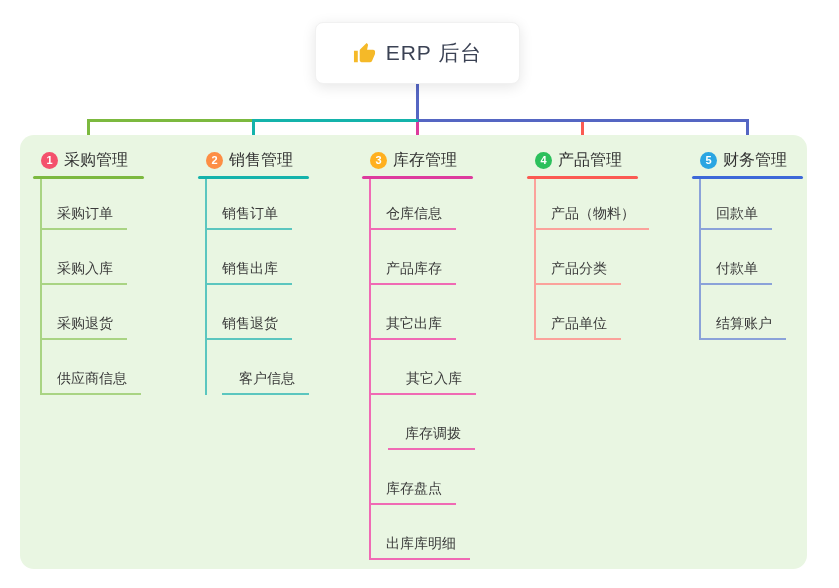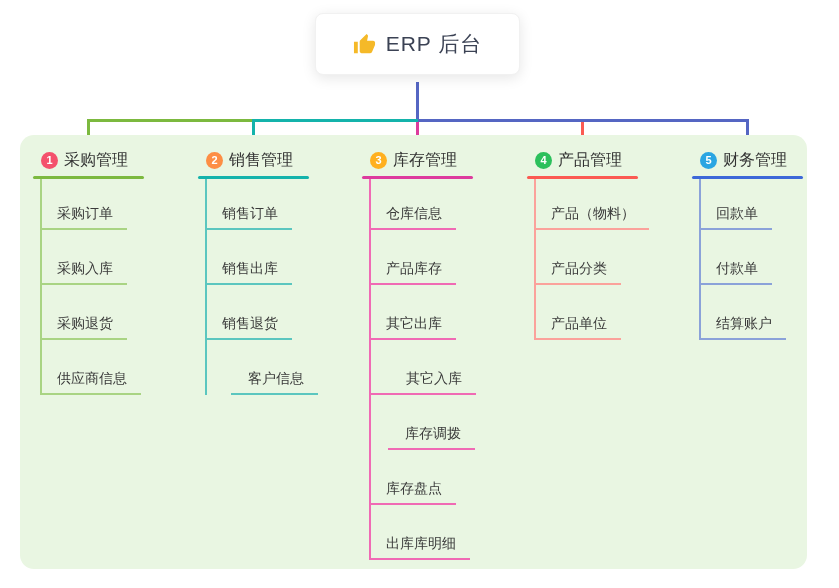--- a/index.html
+++ b/index.html
@@ -1,21 +1,21 @@
 <!DOCTYPE html>
 <html><head>
 <meta charset="utf-8">
 <style>
   html,body{margin:0;padding:0;background:#ffffff;}
   body{font-family:"Liberation Sans","DejaVu Sans",sans-serif;}
   #stage{position:relative;width:839px;height:588px;background:#ffffff;overflow:hidden;}
 
   
   .root-card{
-    position:absolute;left:315px;top:13px;width:203px;height:60px;
+    position:absolute;left:315px;top:22px;width:203px;height:60px;
     background:#ffffff;border:1px solid #f1f1f1;border-radius:8px;
     box-shadow:0 3px 14px rgba(0,0,0,0.10);
     display:flex;align-items:center;justify-content:center;gap:10px;
     z-index:5;
   }
   .root-card .root-label{font-size:21px;color:#3b4254;font-weight:500;letter-spacing:1px;}
   .thumb-icon{width:23px;height:23px;display:inline-block;}
 
   
   .line{position:absolute;}
@@ -103,21 +103,21 @@
         <div class="tree-vline" style="left: 7px; top: 31px; height: 216px; background: rgb(91, 198, 191);"></div>
         <div class="child" style="left: 7px; top: 56px;">
           <span class="child-label" style="border-bottom-color: rgb(91, 198, 191);">销售订单</span>
         </div>
         <div class="child" style="left: 7px; top: 111px;">
           <span class="child-label" style="border-bottom-color: rgb(91, 198, 191);">销售出库</span>
         </div>
         <div class="child" style="left: 7px; top: 166px;">
           <span class="child-label" style="border-bottom-color: rgb(91, 198, 191);">销售退货</span>
         </div>
-        <div class="child" style="left: 11px; top: 221px; padding-left: 22px;">
+        <div class="child" style="left: 2px; top: 221px; padding-left: 22px;">
           <span class="child-label" style="border-bottom-color: rgb(91, 198, 191);">客户信息</span>
         </div>
       </div>
       <div class="branch" style="left: 362px; top: 148px;">
         <div class="branch-head">
           <span class="badge" style="background: rgb(255, 176, 31);">3</span>
           <span class="branch-title">库存管理</span>
         </div>
         <div class="branch-underline" style="background: rgb(221, 59, 158);"></div>
         <div class="tree-vline" style="left: 7px; top: 31px; height: 381px; background: rgb(240, 106, 180);"></div>

